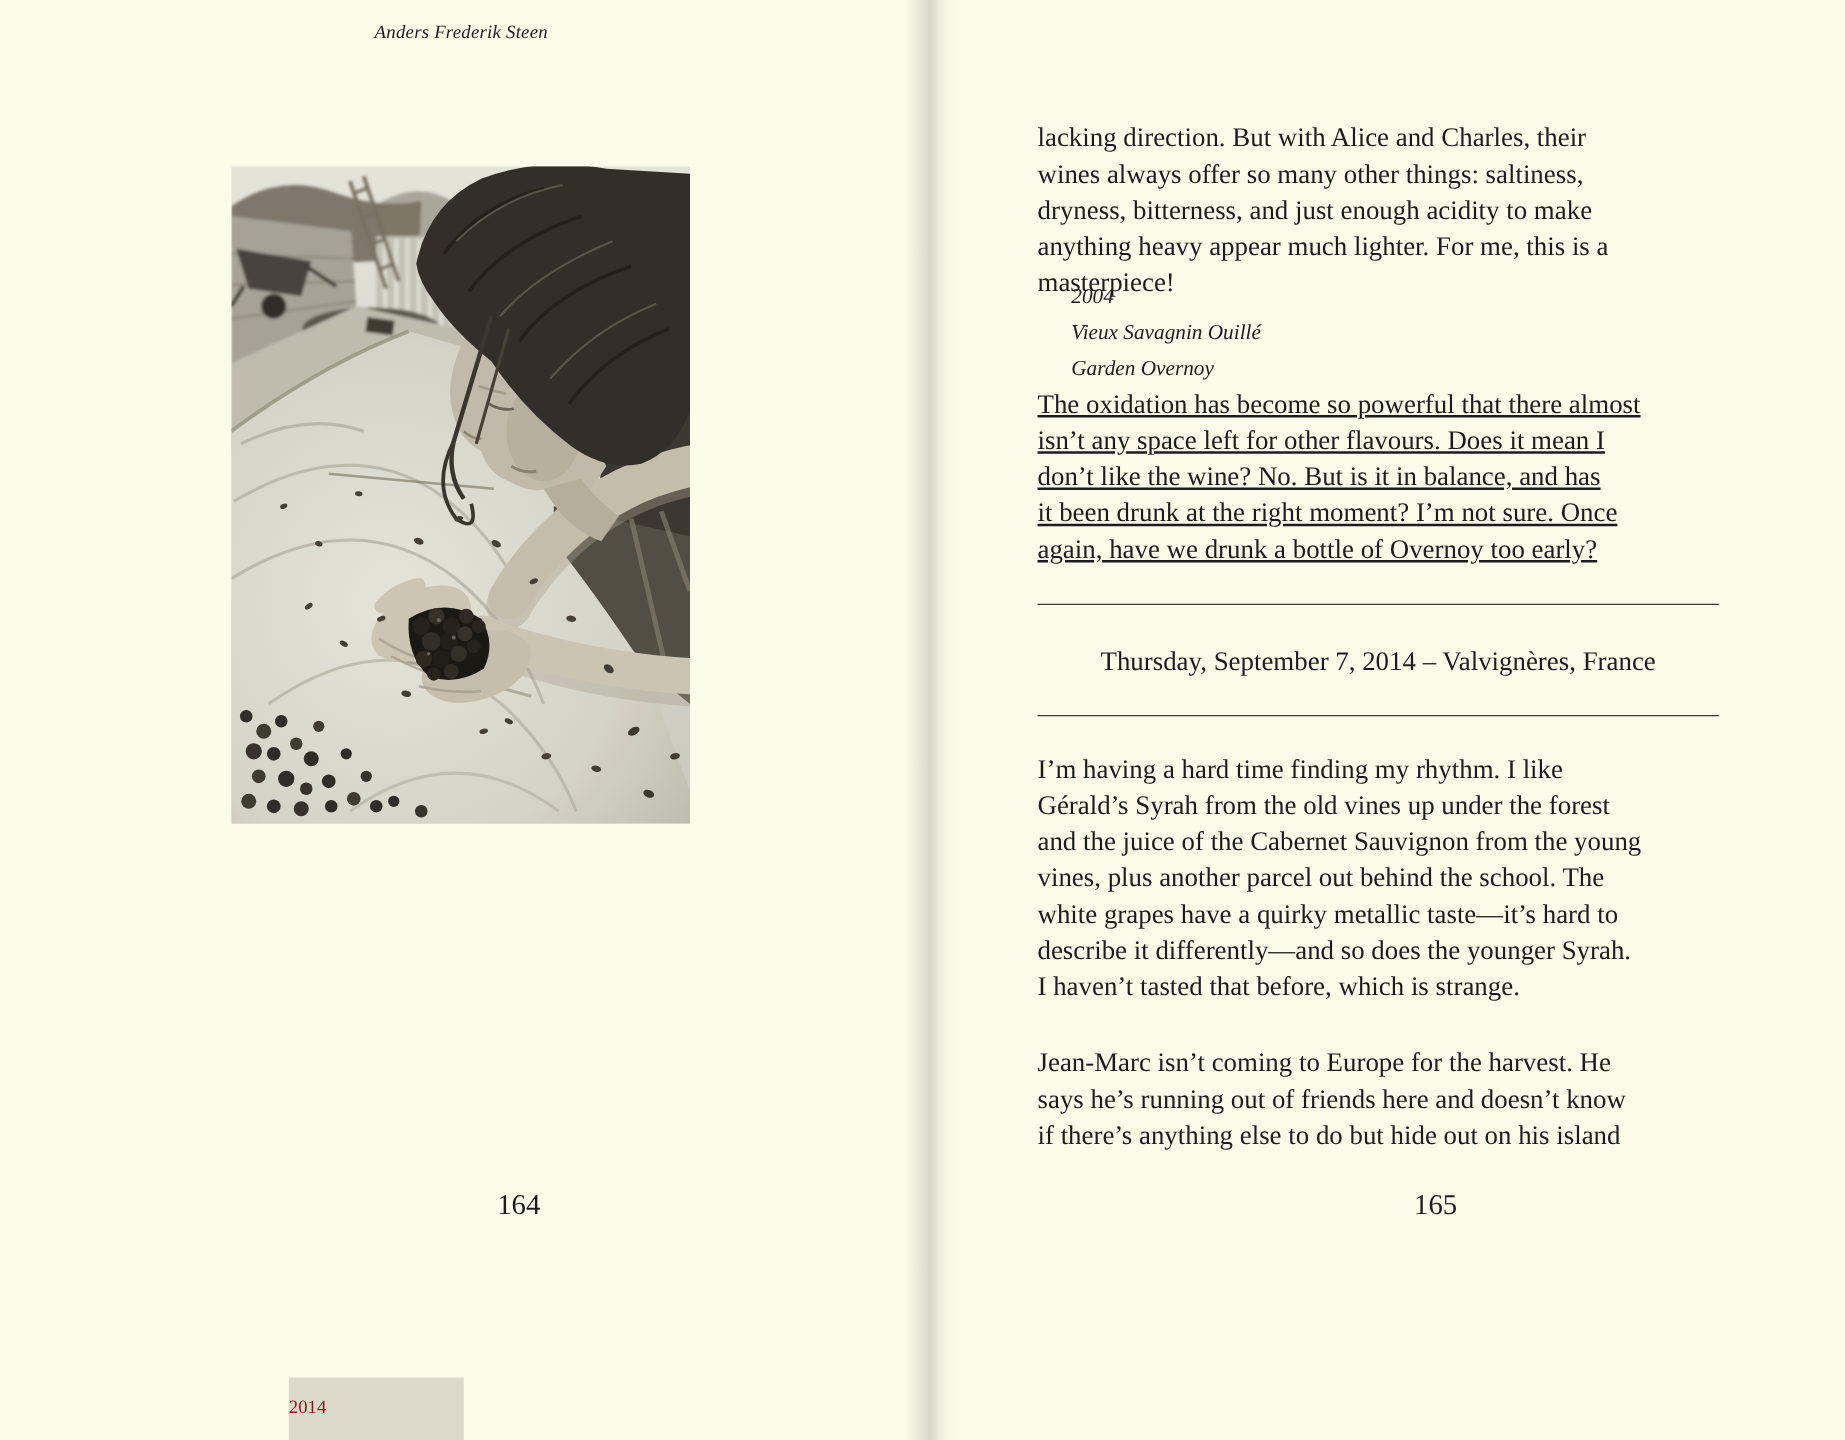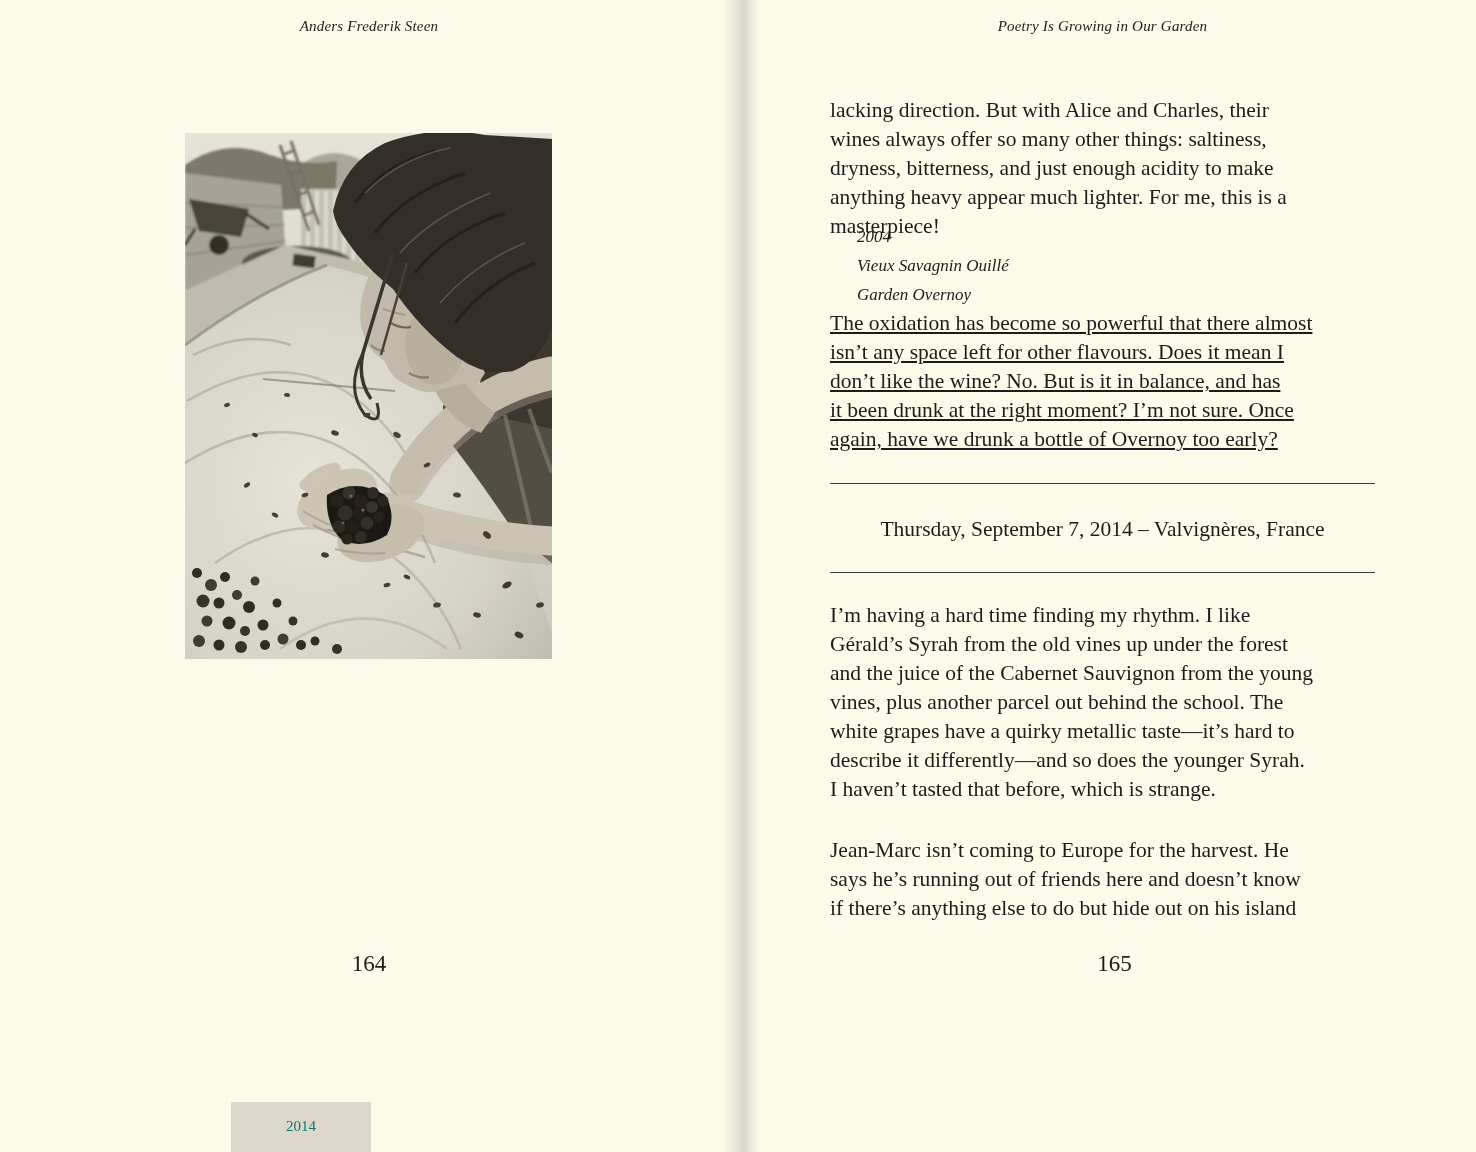--- a/index.html
+++ b/index.html
@@ -7,40 +7,40 @@
           font-family:"Liberation Serif","DejaVu Serif",serif;color:#1c1c1c;}
   .page{position:absolute;top:0;height:1152px;}
   .page.left{left:0;width:738px;}
   .page.right{left:738px;width:738px;}
   .running-header{position:absolute;top:18px;left:0;width:100%;text-align:center;
                   font-style:italic;font-size:15px;letter-spacing:.2px;}
   .page.right .running-header{width:545px;left:92px;}
   .photo-wrap{position:absolute;left:185px;top:133px;width:367px;height:526px;overflow:hidden;}
   .photo-wrap svg{display:block;}
   .caption{position:absolute;top:810px;left:0;width:100%;text-align:center;font-size:17.5px;}
-  .pagenum{position:absolute;top:951px;text-align:center;font-size:23px;}
+  .pagenum{position:absolute;top:951px;text-align:center;font-size:23px;padding-left:46px;}
   .pagenum.left-num{left:0;width:100%;}
   .textcol{position:absolute;left:92px;top:0;width:545px;height:1152px;}
   .para{position:absolute;left:0;width:560px;font-size:21.5px;line-height:29px;white-space:pre-line;}
   .p1{top:48px;margin-top:48px;}
   .wine{position:absolute;left:27px;top:222px;font-style:italic;font-size:17px;line-height:29px;}
   .p2{top:309px;text-decoration:underline;}
   .rule{position:absolute;left:0;width:545px;border-top:1.5px solid #3b3b3b;}
   .rule1{top:483px;}
   .rule2{top:572px;}
   .date-heading{position:absolute;top:515px;left:0;width:545px;text-align:center;
                 font-size:21.5px;line-height:29px;}
   .p3{top:601px;}
   .p4{top:836px;}
-  .pagenum.right-num{left:12px;width:545px;top:951px;position:absolute;text-align:center;}
+  .pagenum.right-num{left:0;width:545px;top:951px;position:absolute;text-align:center;}
   .gutter{position:absolute;left:724px;top:0;width:48px;height:1152px;pointer-events:none;
           background:linear-gradient(90deg,rgba(203,201,188,0) 0%,rgba(188,186,173,0.55) 42%,
                      rgba(214,212,199,0.35) 58%,rgba(240,238,224,0.15) 75%,rgba(252,250,232,0) 100%);}
   .year-tab{position:absolute;left:231px;top:1102px;width:140px;height:60px;background:#dcd8ca;}
-  .year-tab span{display:block;text-align:center;padding-top:16px;font-size:15px;color:#0f766e;}
+  .year-tab span{display:block;text-align:left;padding-top:16px;font-size:15px;color:#7f1d1d;}
 </style>
 </head>
 <body>
 
 <div class="spread">
 
   <div class="page left">
     <div class="running-header">Anders Frederik Steen</div>
 
     <div class="photo-wrap">
@@ -195,21 +195,20 @@
       </svg>
     </div>
 
     <div class="pagenum left-num">164</div>
     <div class="year-tab">
       <span>2014</span>
     </div>
   </div>
 
   <div class="page right">
-    <div class="running-header">Poetry Is Growing in Our Garden</div>
 
     <div class="textcol">
       <div class="para p1">lacking direction. But with Alice and Charles, their
 wines always offer so many other things: saltiness,
 dryness, bitterness, and just enough acidity to make
 anything heavy appear much lighter. For me, this is a
 masterpiece!</div>
 
       <div class="wine">
         <div>2004</div>

